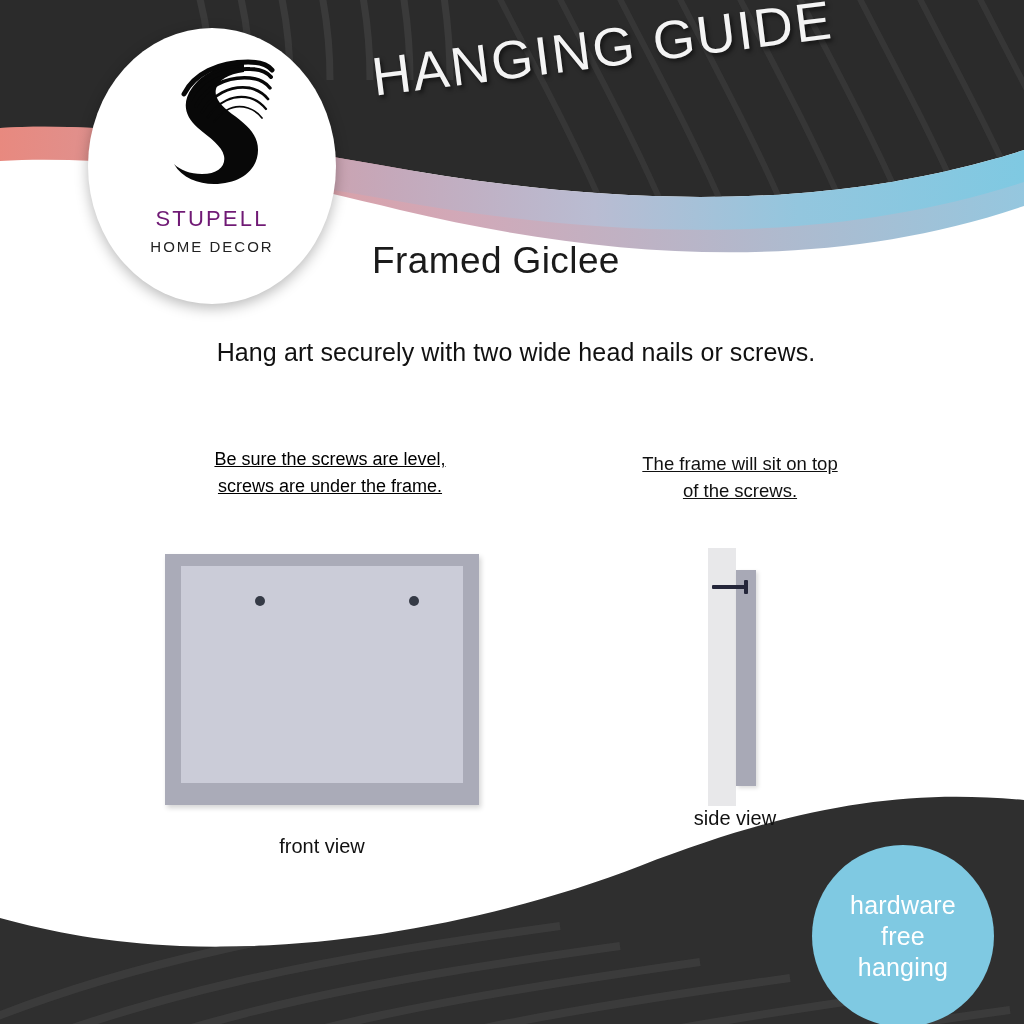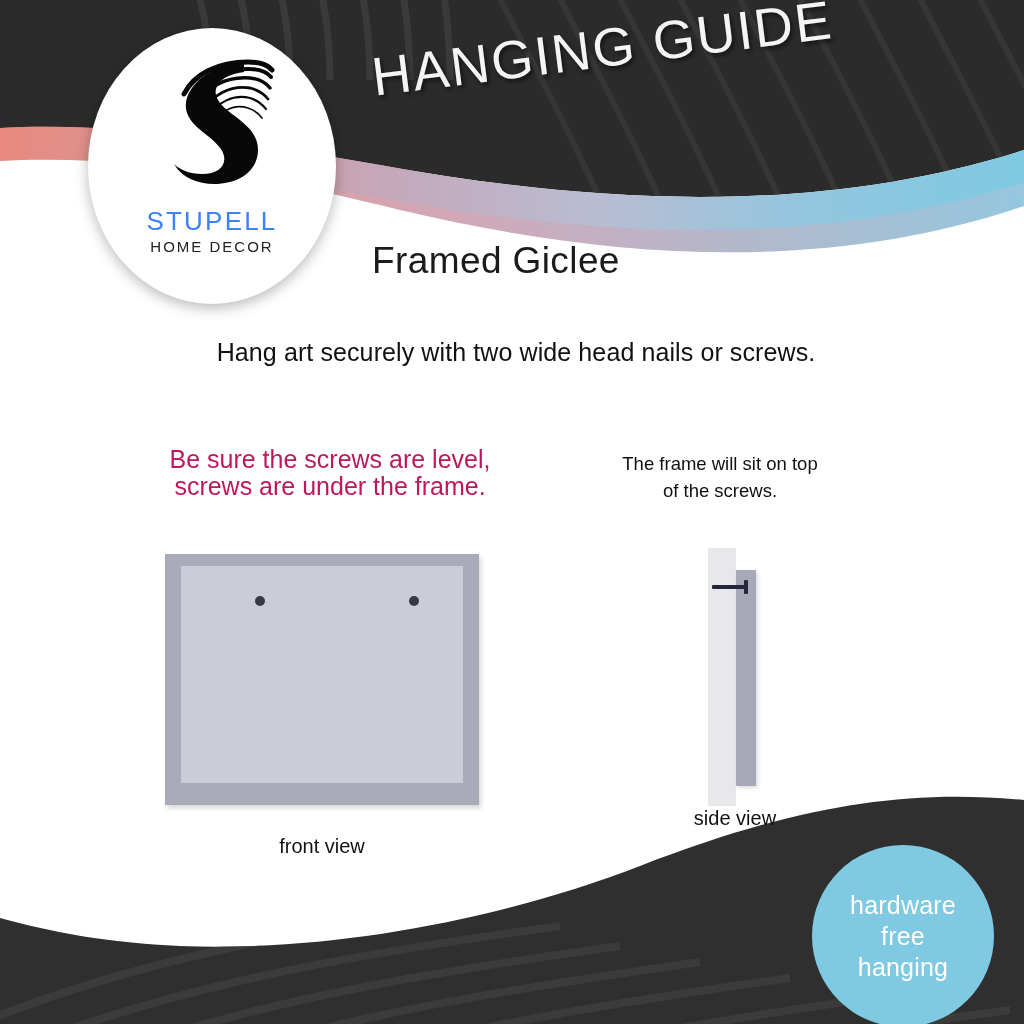--- a/index.html
+++ b/index.html
@@ -77,23 +77,23 @@
     transform: translateX(-50%);
     width: 128px;
     height: 132px;
   }
   .logo-name {
     position: absolute;
     left: 0;
     right: 0;
     top: 178px;
     text-align: center;
-    font-size: 26px;
+    font-size: 22px;
     letter-spacing: 2.2px;
-    color: #3b82f6;
+    color: #701a75;
     font-weight: 400;
   }
   .logo-sub {
     position: absolute;
     left: 0;
     right: 0;
     top: 210px;
     text-align: center;
     font-size: 15px;
     letter-spacing: 2.0px;
@@ -113,33 +113,35 @@
     letter-spacing: 0.1px;
   }
 
   
   .col-front-caption {
     position: absolute;
     left: 150px;
     top: 446px;
     width: 360px;
     text-align: center;
-    font-size: 25px;
+    font-size: 18px;
     line-height: 27px;
-    color: #be185d;
+    color: #000000;
+    text-decoration: underline;
   }
   .col-side-caption {
     position: absolute;
-    left: 560px;
+    left: 580px;
     top: 450px;
     width: 320px;
     text-align: center;
     font-size: 18.5px;
     line-height: 27px;
     color: #111111;
+    text-decoration: underline;
   }
 
   
   .frame-outer {
     position: absolute;
     left: 165px;
     top: 554px;
     width: 314px;
     height: 251px;
     background: #aaabb8;

